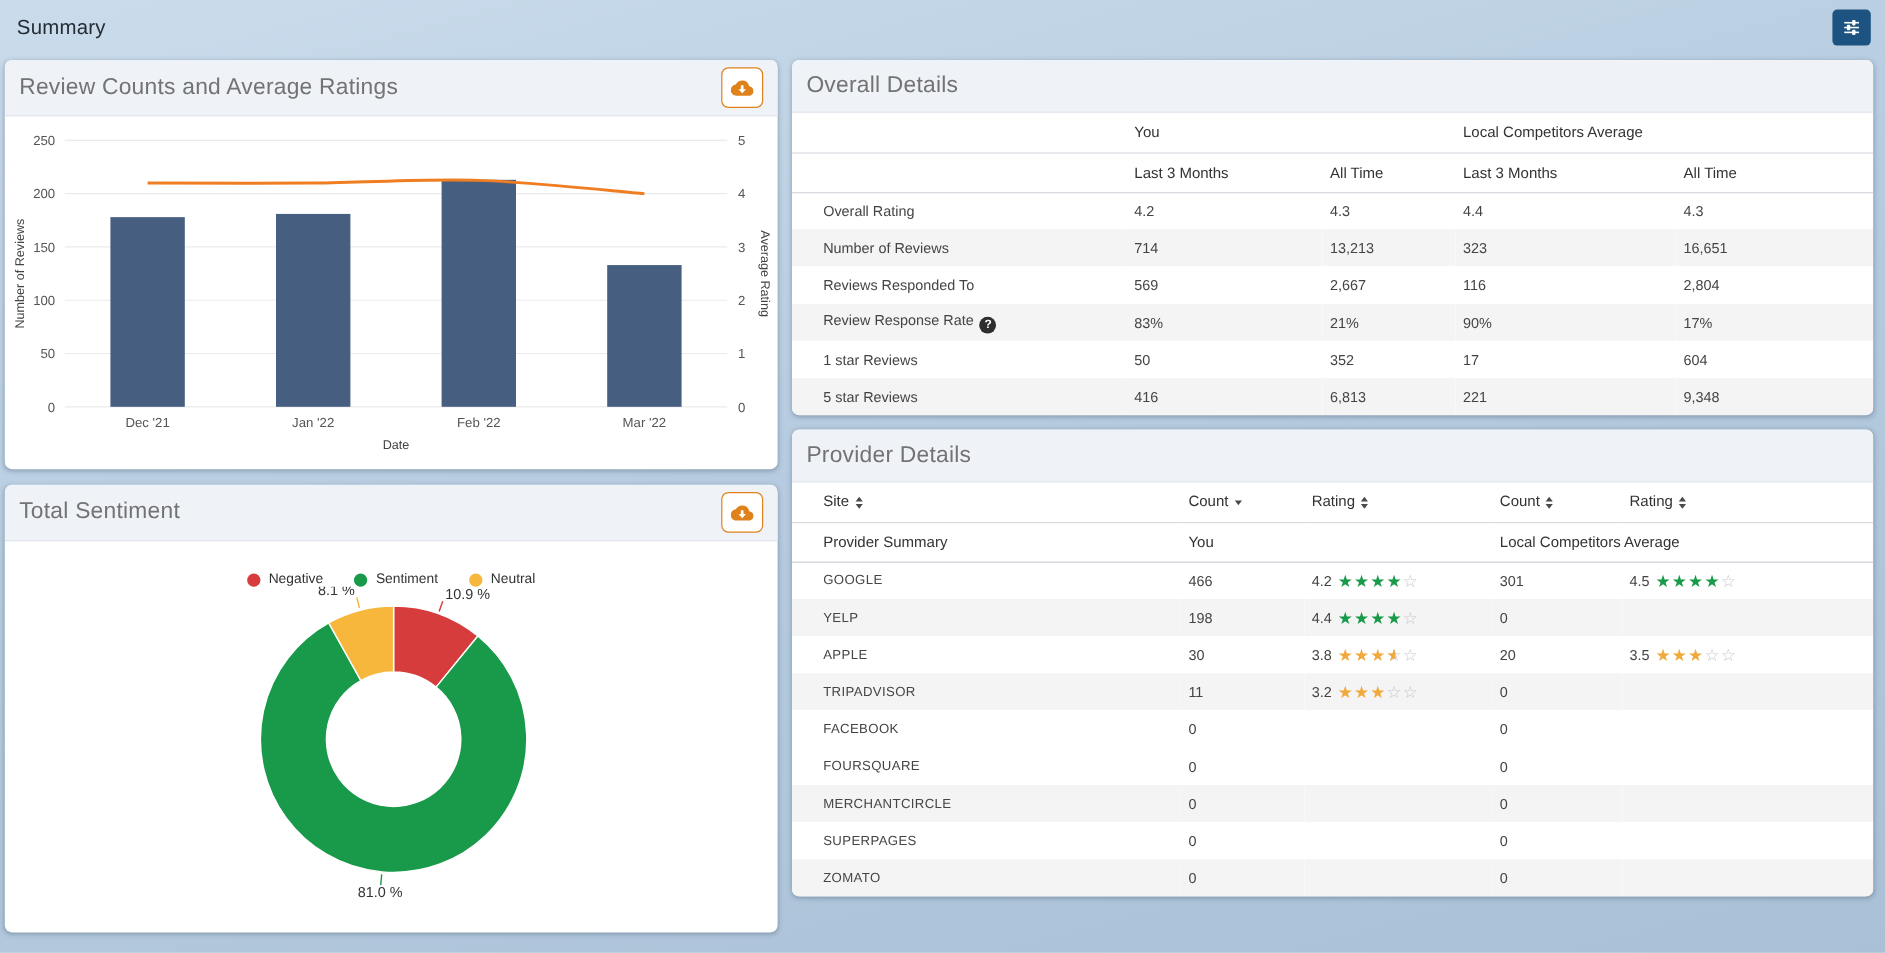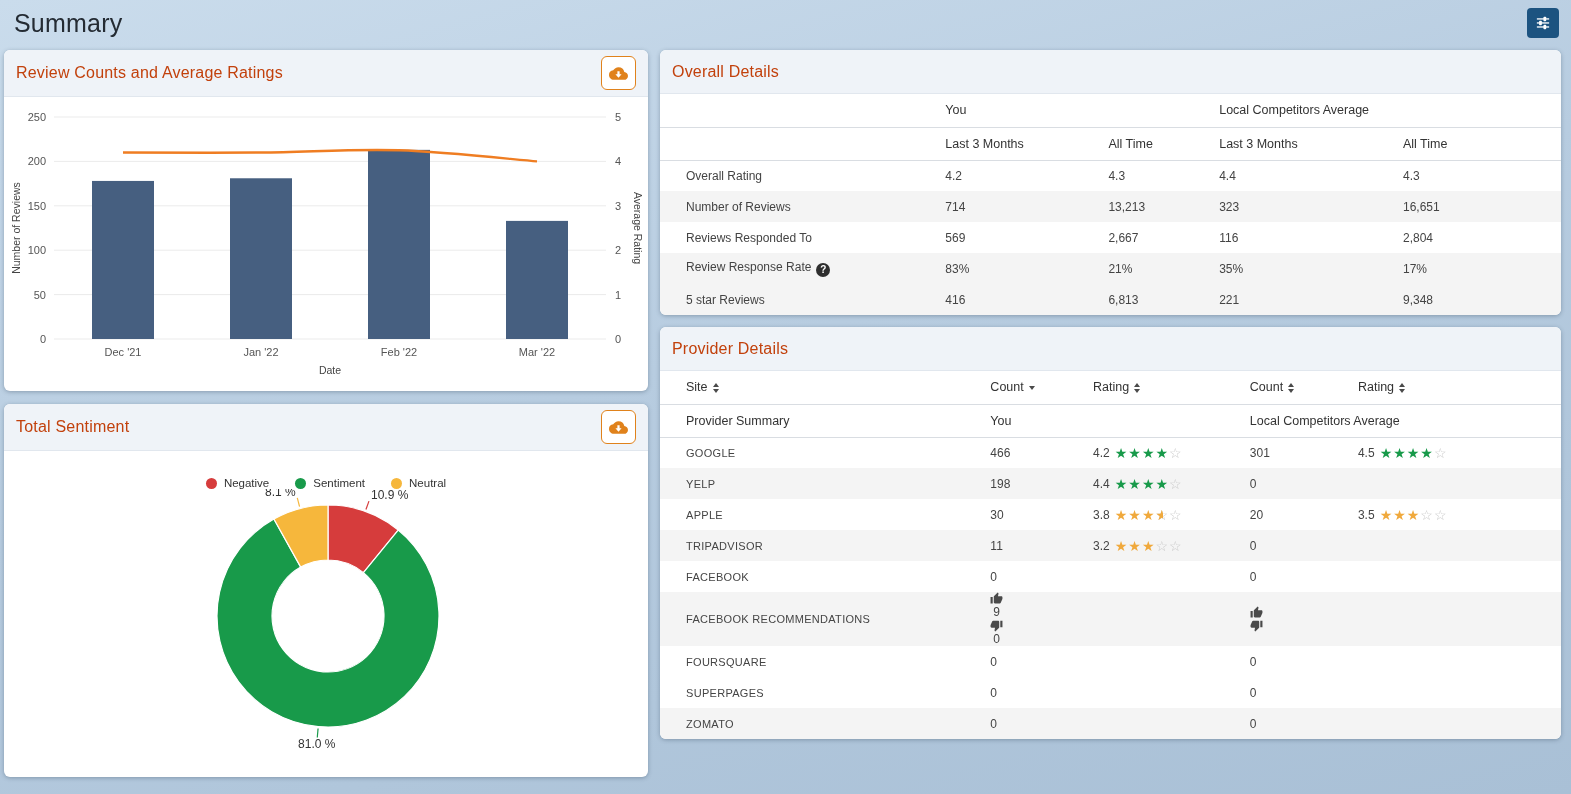--- a/index.html
+++ b/index.html
@@ -5,29 +5,29 @@
   * { box-sizing: border-box; margin: 0; padding: 0; }
   html,body { width:1571px; height:794px; overflow:hidden; }
   body {
     font-family: "Liberation Sans", sans-serif;
     background: linear-gradient(165deg,#cadcec 0%, #b7cce0 45%, #a9c0d6 100%);
     color:#333;
   }
   .app { width:1571px; height:794px; overflow:hidden; }
   
   .page-header { height:46px; display:flex; align-items:center; justify-content:space-between; padding:0 12px 0 14px; }
-  .page-title { font-size:25px; font-weight:500; color:#242b33; letter-spacing:.2px; }
+  .page-title { font-size:17px; font-weight:500; color:#242b33; letter-spacing:.2px; }
   .filter-btn { width:32px; height:30px; border:none; border-radius:4px; background:#1c5380; display:flex; align-items:center; justify-content:center; cursor:pointer; }
   
   .grid { display:flex; gap:12px; padding:4px 10px 0 4px; align-items:flex-start; }
   .col-left { width:644px; flex:0 0 644px; display:flex; flex-direction:column; gap:13px; }
   .col-right { flex:1; display:flex; flex-direction:column; gap:12px; }
   .card { background:#fff; border-radius:6px; box-shadow:0 1px 4px rgba(40,60,80,.35); overflow:hidden; }
   .card-head { display:flex; align-items:center; justify-content:space-between; background:#eff3f8; border-bottom:1px solid #e1e7ee; padding:6px 12px; min-height:44px; }
-  .card-title { font-size:16px; color:#c2410c; font-weight:400; letter-spacing:.2px; }
+  .card-title { font-size:19px; color:#737373; font-weight:400; letter-spacing:.2px; }
   .dl-btn { width:35px; height:34px; background:#fff; border:1.5px solid #e0821c; border-radius:6px; display:flex; align-items:center; justify-content:center; cursor:pointer; }
   
   .legend { display:flex; justify-content:center; gap:26px; font-size:11.5px; color:#333; }
   .legend-item { display:flex; align-items:center; gap:7px; cursor:pointer; }
   .dot { width:11px; height:11px; border-radius:50%; display:inline-block; }
   .line-marker { width:22px; height:3px; border-radius:2px; display:inline-block; }
   .chart-legend-bar { margin-top:14px; }
   .chart-legend-pie { margin-top:26px; }
   svg { font-family:"Liberation Sans", sans-serif; display:block; }
   .chart-wrap { padding:0 4px 2px; }
@@ -212,22 +212,29 @@
        <td>Reviews Responded To</td>
                 <td>569</td>
                 <td>2,667</td>
                 <td>116</td>
                 <td>2,804</td>
               </tr>
               <tr class="stripe">
        <td>Review Response Rate<span class="help">?</span></td>
                 <td>83%</td>
                 <td>21%</td>
-                <td>35%</td>
+                <td>90%</td>
                 <td>17%</td>
+              </tr>
+              <tr class="">
+       <td>1 star Reviews</td>
+                <td>50</td>
+                <td>352</td>
+                <td>17</td>
+                <td>604</td>
               </tr>
               <tr class="stripe">
        <td>5 star Reviews</td>
                 <td>416</td>
                 <td>6,813</td>
                 <td>221</td>
                 <td>9,348</td>
               </tr>
             </tbody>
         </table>
@@ -302,40 +309,29 @@
       <td>0</td>
       <td></td>
     </tr>
               <tr class="">
       <td class="site-name">FACEBOOK</td>
       <td>0</td>
       <td></td>
       <td>0</td>
       <td></td>
     </tr>
-              <tr class="stripe">
-      <td class="site-name">FACEBOOK RECOMMENDATIONS</td>
-      <td><svg class="thumb-svg" viewBox="0 0 24 24">
-                    <path d="M1 21h4V9H1v12zM23 10c0-1.1-.9-2-2-2h-6.31l.95-4.57.03-.32c0-.41-.17-.79-.44-1.06L14.17 1 7.59 7.59C7.22 7.95 7 8.45 7 9v10c0 1.1.9 2 2 2h9c.83 0 1.54-.5 1.84-1.22l3.02-7.05c.09-.23.14-.47.14-.73v-2z"></path>
-                  </svg><span class="tv">9</span><svg class="thumb-svg" viewBox="0 0 24 24">
-                    <path d="M15 3H6c-.83 0-1.54.5-1.84 1.22l-3.02 7.05c-.09.23-.14.47-.14.73v2c0 1.1.9 2 2 2h6.31l-.95 4.57-.03.32c0 .41.17.79.44 1.06L9.83 23l6.59-6.59c.36-.36.58-.86.58-1.41V5c0-1.1-.9-2-2-2zm4 0v12h4V3h-4z"></path>
-                  </svg><span class="tv">0</span></td>
-      <td></td>
-      <td>
-                  <svg class="thumb-svg" viewBox="0 0 24 24">
-                    <path d="M1 21h4V9H1v12zM23 10c0-1.1-.9-2-2-2h-6.31l.95-4.57.03-.32c0-.41-.17-.79-.44-1.06L14.17 1 7.59 7.59C7.22 7.95 7 8.45 7 9v10c0 1.1.9 2 2 2h9c.83 0 1.54-.5 1.84-1.22l3.02-7.05c.09-.23.14-.47.14-.73v-2z"></path>
-                  </svg>
-                  <svg class="thumb-svg" viewBox="0 0 24 24">
-                    <path d="M15 3H6c-.83 0-1.54.5-1.84 1.22l-3.02 7.05c-.09.23-.14.47-.14.73v2c0 1.1.9 2 2 2h6.31l-.95 4.57-.03.32c0 .41.17.79.44 1.06L9.83 23l6.59-6.59c.36-.36.58-.86.58-1.41V5c0-1.1-.9-2-2-2zm4 0v12h4V3h-4z"></path>
-                  </svg>
-                </td>
-      <td></td>
-    </tr>
               <tr class="">
       <td class="site-name">FOURSQUARE</td>
+      <td>0</td>
+      <td></td>
+      <td>0</td>
+      <td></td>
+    </tr>
+              <tr class="stripe">
+      <td class="site-name">MERCHANTCIRCLE</td>
       <td>0</td>
       <td></td>
       <td>0</td>
       <td></td>
     </tr>
               <tr class="">
       <td class="site-name">SUPERPAGES</td>
       <td>0</td>
       <td></td>
       <td>0</td>

